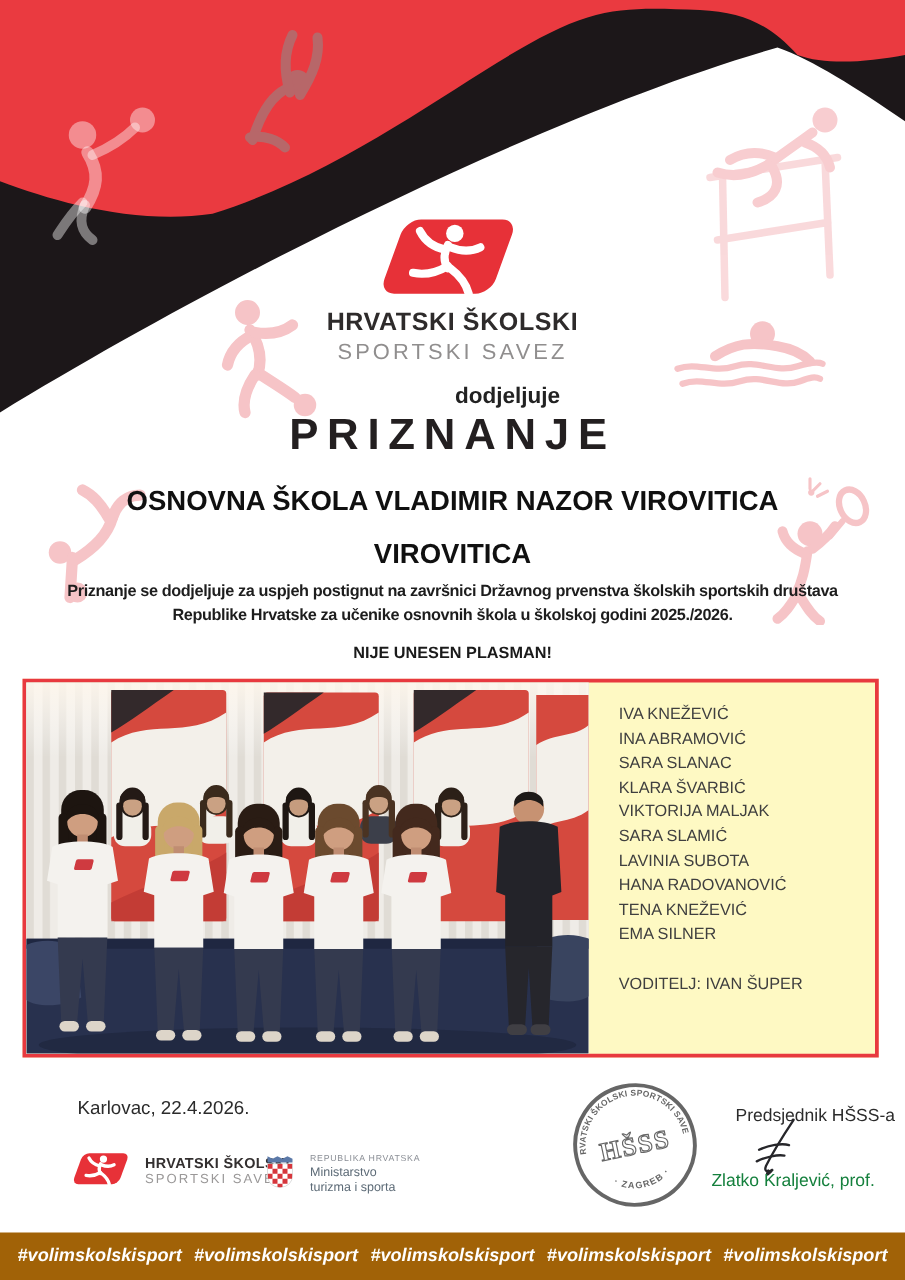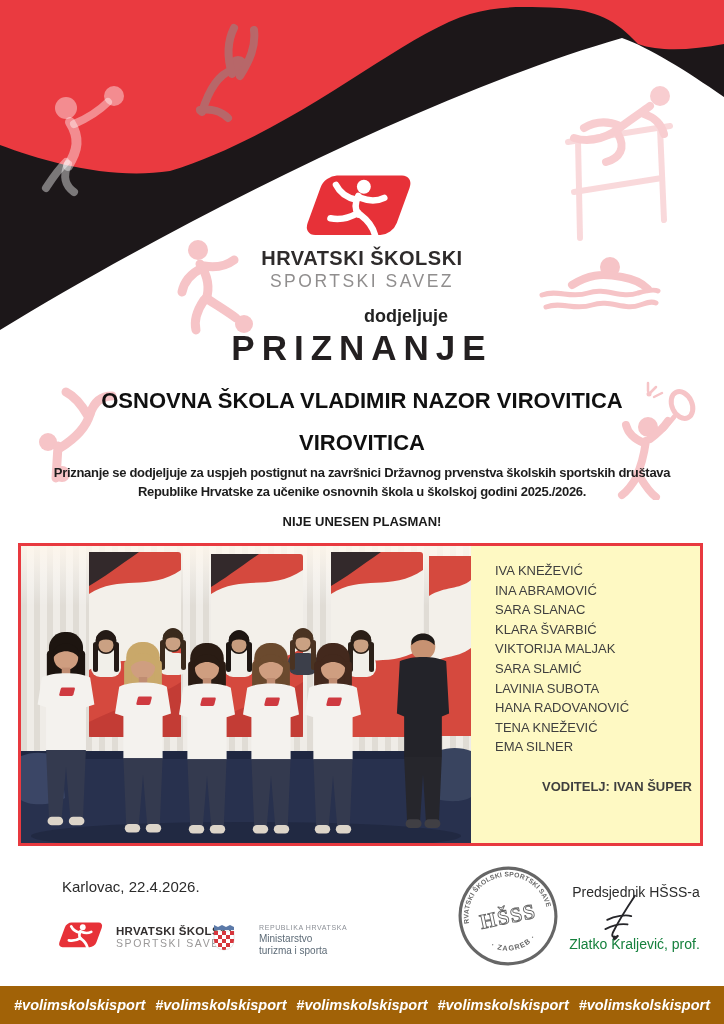--- a/index.html
+++ b/index.html
@@ -16,30 +16,30 @@
   .school{top:388px;font-size:22px;font-weight:800;color:#101010;}
   .city{top:430px;font-size:22px;font-weight:800;color:#101010;}
   .desc{top:463px;font-size:13px;font-weight:700;color:#1d1d1d;line-height:19px;letter-spacing:-.3px;}
   .note{top:514px;font-size:13px;font-weight:800;color:#1a1a1a;}
   .logo-wrap{left:297px;top:170px;}
   .photo-box{left:18px;top:543px;width:685px;height:303px;border:3px solid #e8393f;box-sizing:border-box;
              display:flex;background:#fef9c3;z-index:2;}
   .photo{width:450px;height:297px;overflow:hidden;background:#e8e5e0;}
   .names-panel{flex:1;padding:15px 8px 0 24px;}
   .member-row{font-size:13px;line-height:19.6px;color:#3f3f3f;font-weight:500;}
-  .leader{margin-top:22px;font-size:13px;color:#3f3f3f;font-weight:700;text-align:right;}
+  .leader{margin-top:22px;font-size:13px;color:#3f3f3f;font-weight:400;}
   .place-date{left:62px;top:878px;font-size:15px;color:#2b2b2b;}
   .logo-small{left:55px;top:920px;display:flex;align-items:center;gap:7px;}
   .ls-txt .l1{font-size:11.5px;font-weight:700;color:#332f2f;letter-spacing:.3px;}
   .ls-txt .l2{font-size:10.5px;color:#9a9898;letter-spacing:1.6px;}
-  .ministry{left:213px;top:924px;display:flex;align-items:flex-start;gap:24px;}
+  .ministry{left:213px;top:924px;display:flex;align-items:flex-start;gap:13px;}
   .min-txt .c{font-size:7px;letter-spacing:.6px;color:#8b8f96;margin-bottom:2px;}
   .min-txt .m{font-size:10px;color:#5d6b77;line-height:12px;}
   .stamp-wrap{left:456px;top:864px;}
-  .pres-title{left:556px;top:884px;width:160px;text-align:center;font-size:14px;color:#2b2b2b;}
+  .pres-title{left:556px;top:884px;width:160px;text-align:right;font-size:14px;color:#2b2b2b;}
   .sig-wrap{left:590px;top:894px;}
   .pres-name{left:552px;top:936px;width:165px;text-align:center;font-size:14px;color:#15803d;}
   .hashtag-bar{left:0;top:986px;width:724px;height:38px;background:#a16207;display:flex;
                align-items:center;justify-content:space-between;padding:0 14px;box-sizing:border-box;z-index:3;}
   .hashtag{font-size:14.5px;font-weight:700;font-style:italic;color:#fff;}
   .hidden-defs{position:absolute;width:0;height:0;overflow:hidden;}
 </style>
 </head>
 <body>
 

